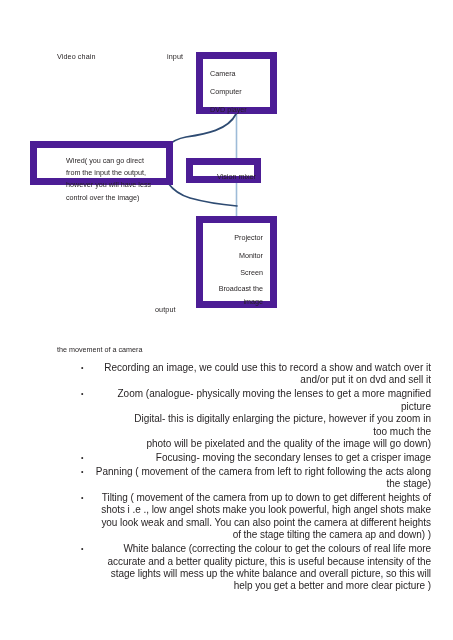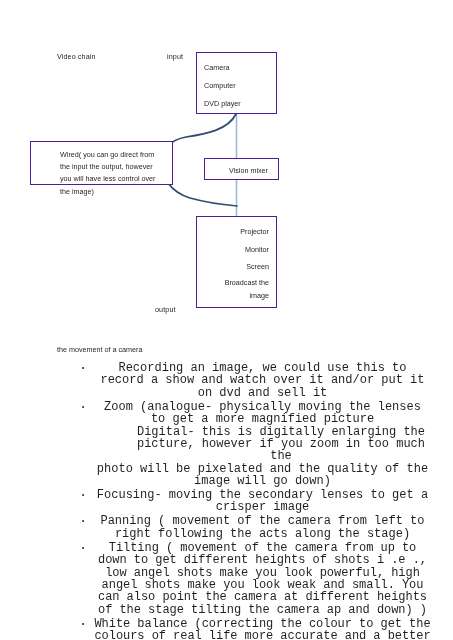--- a/index.html
+++ b/index.html
@@ -36,21 +36,21 @@
     position: absolute;
     font-size: 7.2px;
     letter-spacing: 0.1px;
     color: #231f20;
     white-space: nowrap;
   }
 
   .box {
     position: absolute;
     box-sizing: border-box;
-    border: 1px solid #4c1d95;
+    border: 7px solid #4c1d95;
     background: #ffffff;
     padding: 6px 7px 5px 7px;
   }
   .box .line {
     font-size: 7.2px;
     line-height: 18px;
     color: #231f20;
     white-space: nowrap;
   }
   .box.wired {
@@ -68,21 +68,21 @@
     text-align: right;
   }
   .box.output .line.wrap {
     line-height: 13px;
     white-space: normal;
   }
 
   
   #box-input      { left: 196px; top: 52px;  width: 81px;  height: 62px; }
   #box-wired      { left: 30px;  top: 141px; width: 143px; height: 44px; padding-left: 29px; }
-  #box-mixer      { left: 204px; top: 158px; width: 75px;  height: 22px; padding-left: 24px; }
+  #box-mixer      { left: 186px; top: 158px; width: 75px;  height: 22px; padding-left: 24px; }
   #box-output     { left: 196px; top: 216px; width: 81px;  height: 92px; }
 
   #label-video-chain { left: 57px;  top: 52px; }
   #label-input       { left: 167px; top: 52px; }
   #label-output      { left: 155px; top: 305px; }
 
   
   #body-text {
     position: absolute;
     left: 0;
@@ -99,26 +99,25 @@
   ul.bullets {
     position: absolute;
     left: 0;
     top: 32px;
     margin: 0;
     padding: 0 22px 0 94px;
     list-style: none;
   }
   ul.bullets > li {
     position: relative;
-    font-size: 12px;
+    font-size: 10px;
     line-height: 12.4px;
     color: #231f20;
     margin: 0 0 1.5px 0;
-    text-align: center;
-    font-family: Liberation Mono, monospace;
+    text-align: right;
   }
   ul.bullets > li::before {
     content: "\2022";
     position: absolute;
     left: -13px;
     top: 0;
     font-size: 7px;
     color: #231f20;
   }
   .sub-indent {

